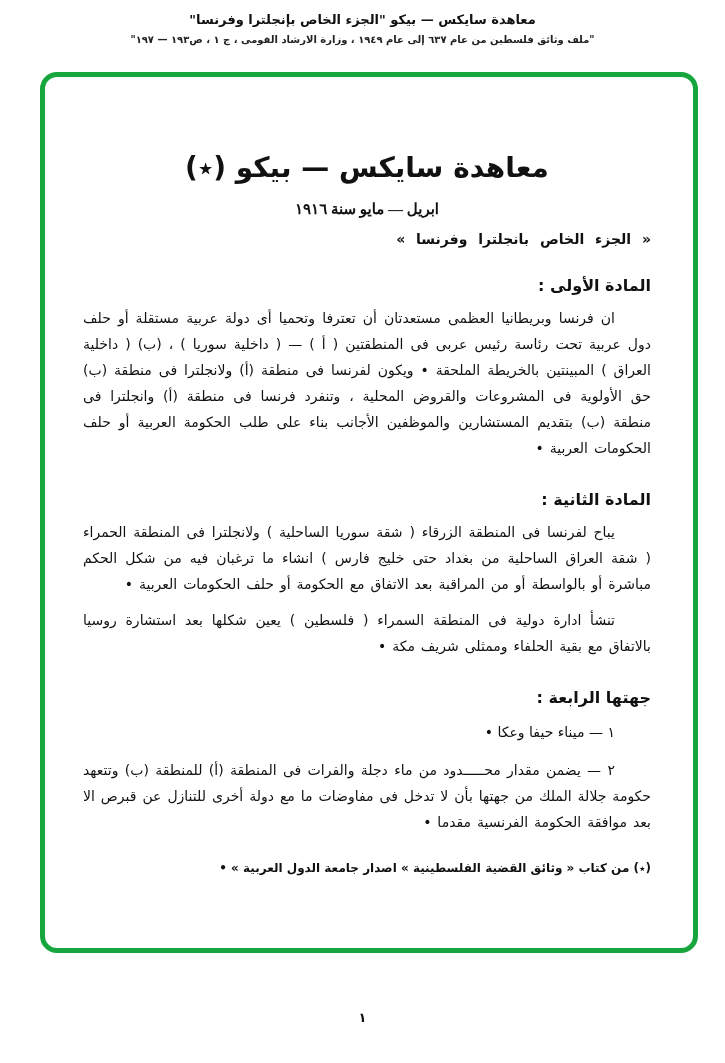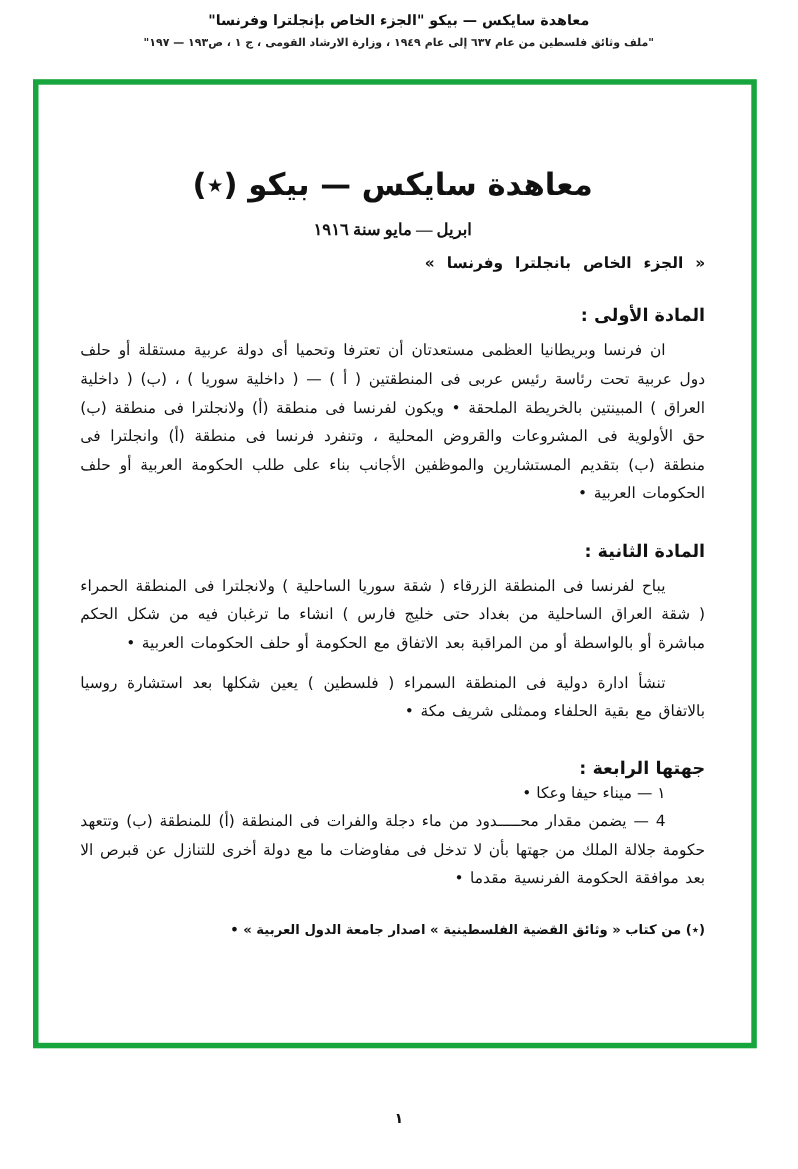--- a/index.html
+++ b/index.html
@@ -28,25 +28,25 @@
   }
   .doc-header .line2 {
     font-size: 10px;
     font-weight: bold;
     margin-top: 7px;
     color: #222222;
   }
   .green-box {
     position: absolute;
     top: 72px;
-    left: 30px;
+    left: 40px;
     width: 658px;
     height: 881px;
     border: 5px solid var(--accent_green, #17a63d);
-    border-radius: 0;
+    border-radius: 17px;
     padding: 58px 42px 22px 38px;
     background: #ffffff;
   }
   .title {
     margin-top: 16px;
     text-align: center;
     font-size: 28px;
     font-weight: bold;
   }
   .date-line {
@@ -77,21 +77,21 @@
     text-indent: 36px;
     word-spacing: 1.5px;
   }
   .article-intro {
     margin-top: 10px;
     font-size: 14px;
     line-height: 26px;
     text-indent: 36px;
   }
   .article-item {
-    margin-top: 0;
+    margin-top: 12px;
     font-size: 14px;
     line-height: 26px;
     text-indent: 36px;
   }
   .article-item.justified {
     text-align: justify;
     word-spacing: 1.5px;
   }
   .footnote {
     margin-top: 26px;
@@ -136,21 +136,21 @@
       <p class="article-body">يباح لفرنسا فى المنطقة الزرقاء ( شقة سوريا الساحلية ) ولانجلترا فى المنطقة الحمراء ( شقة العراق الساحلية من بغداد حتى خليج فارس ) انشاء ما ترغبان فيه من شكل الحكم مباشرة أو بالواسطة أو من المراقبة بعد الاتفاق مع الحكومة أو حلف الحكومات العربية •</p>
     </section>
 
     <section class="article">
       <p class="article-body">تنشأ ادارة دولية فى المنطقة السمراء ( فلسطين ) يعين شكلها بعد استشارة روسيا بالاتفاق مع بقية الحلفاء وممثلى شريف مكة •</p>
     </section>
 
     <section class="article">
       <h2 class="article-heading">جهتها الرابعة :</h2>
       <p class="article-item">١ — ميناء حيفا وعكا •</p>
-      <p class="article-item justified">4 — يضمن مقدار محـــــدود من ماء دجلة والفرات فى المنطقة (أ) للمنطقة (ب) وتتعهد حكومة جلالة الملك من جهتها بأن لا تدخل فى مفاوضات ما مع دولة أخرى للتنازل عن قبرص الا بعد موافقة الحكومة الفرنسية مقدما •</p>
+      <p class="article-item justified">٢ — يضمن مقدار محـــــدود من ماء دجلة والفرات فى المنطقة (أ) للمنطقة (ب) وتتعهد حكومة جلالة الملك من جهتها بأن لا تدخل فى مفاوضات ما مع دولة أخرى للتنازل عن قبرص الا بعد موافقة الحكومة الفرنسية مقدما •</p>
     </section>
 
     <div class="footnote">(٭) من كتاب « وثائق القضية الفلسطينية » اصدار جامعة الدول العربية » •</div>
 
   </div>
 
   <div class="page-number">١</div>
 
 </div>
 

